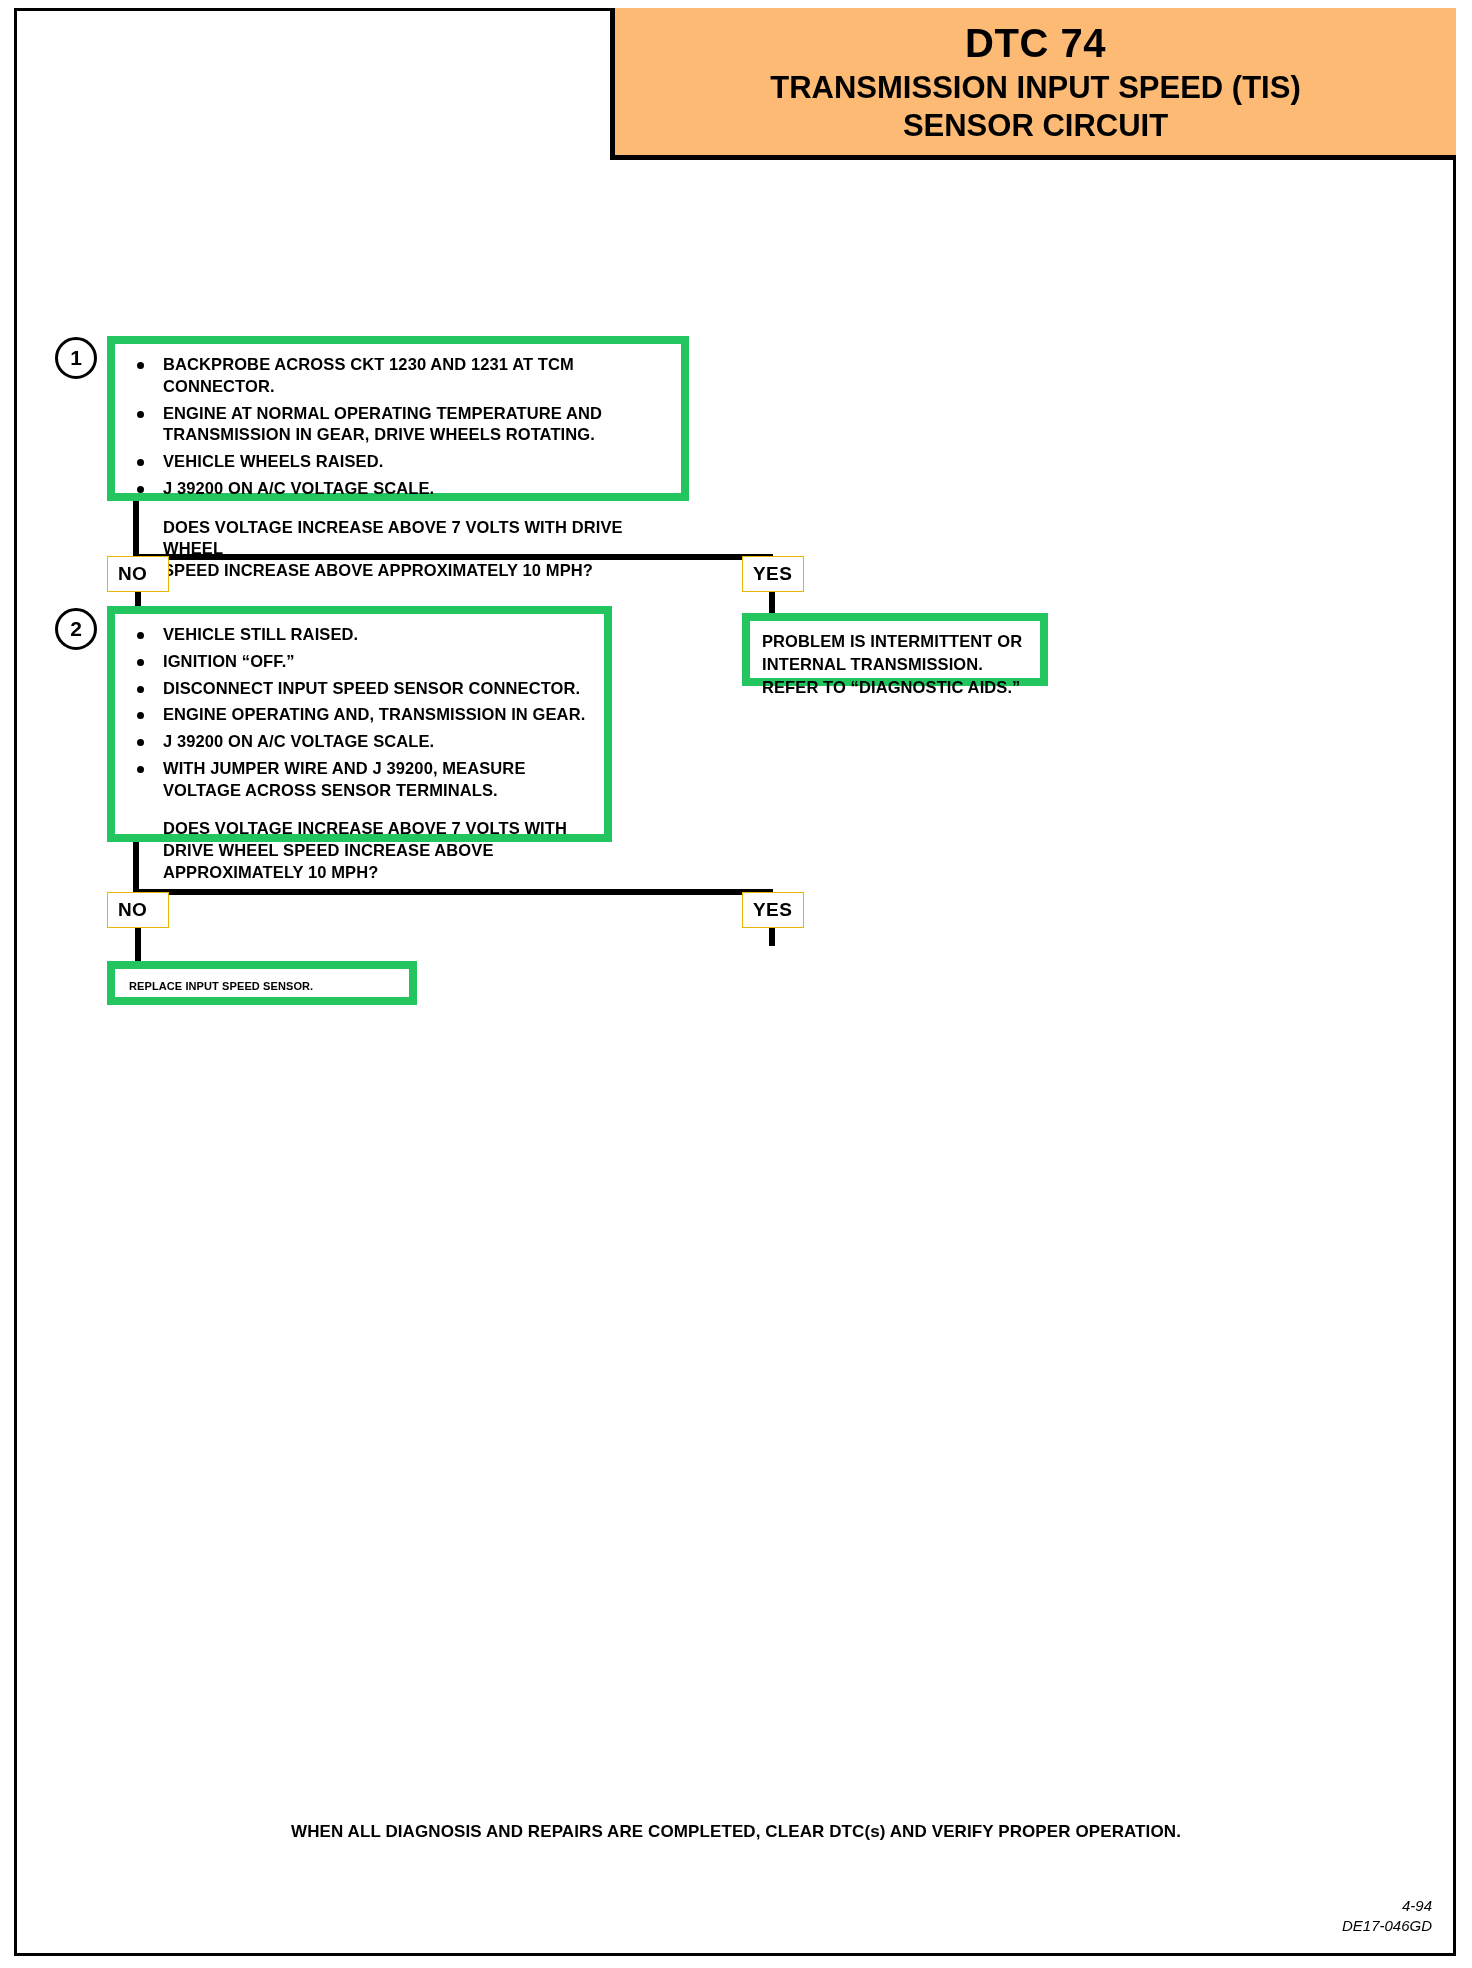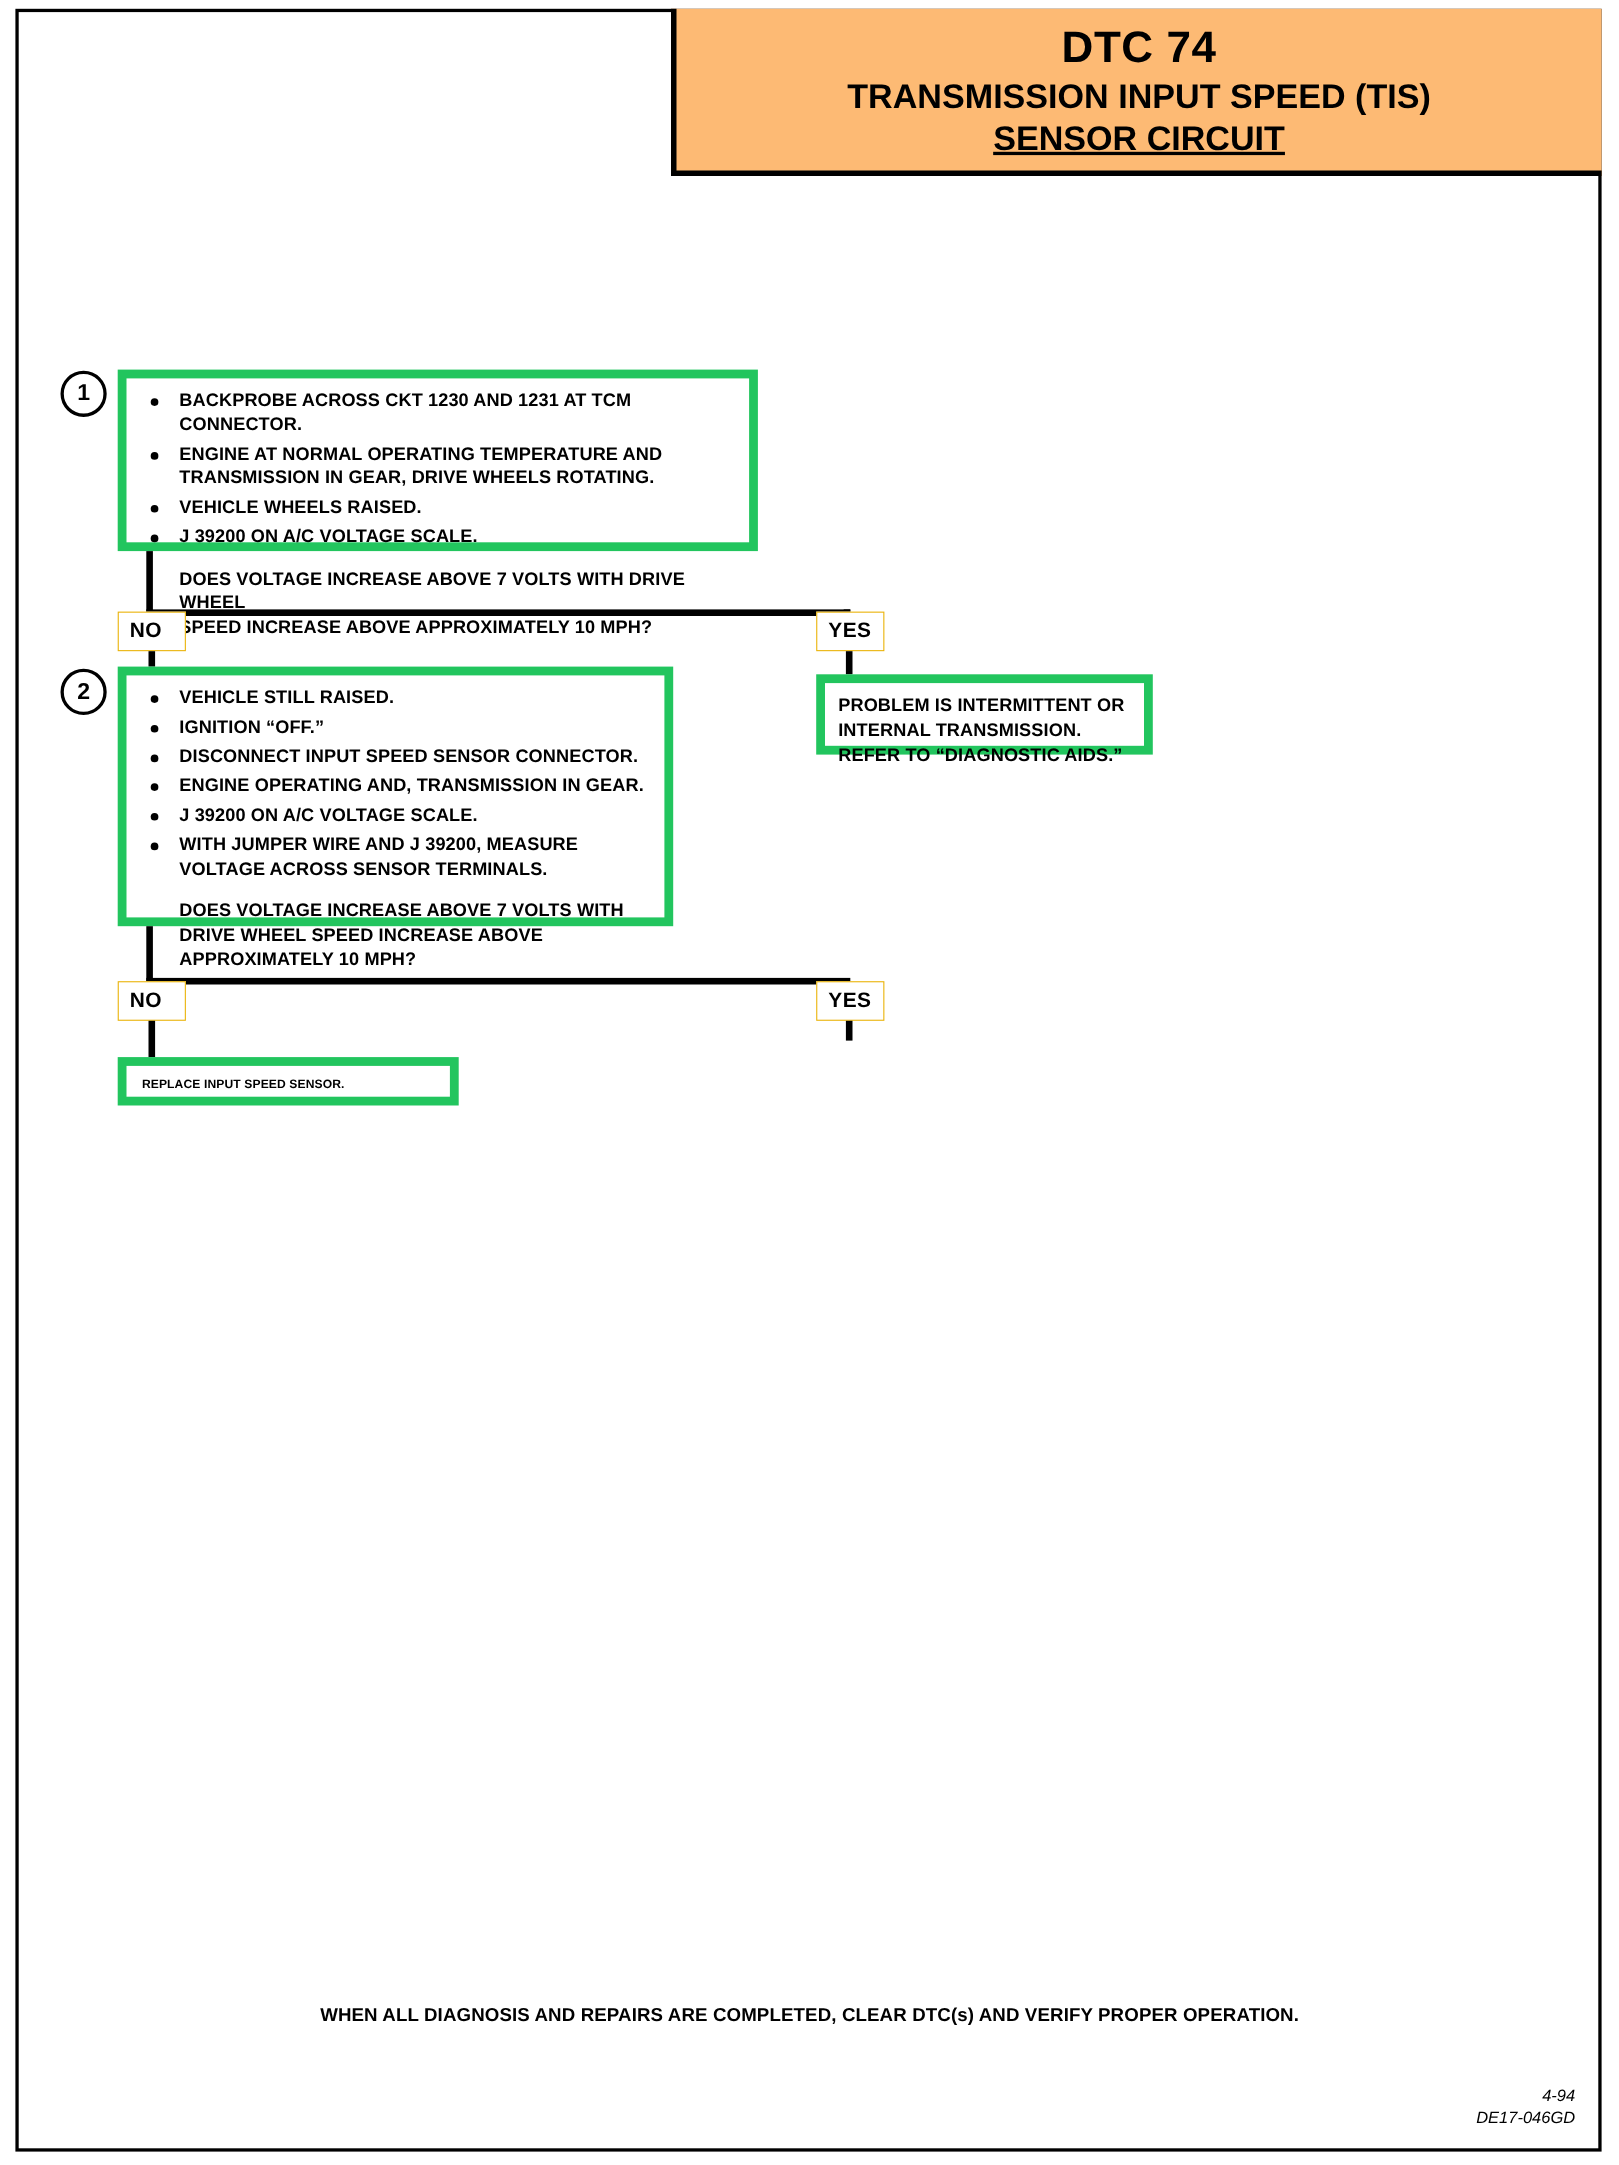--- a/index.html
+++ b/index.html
@@ -183,21 +183,21 @@
 </head>
 <body>
 
 <div id="page">
 
   <div class="page-border"></div>
 
   <div class="header-box">
     <div class="dtc-title">DTC 74</div>
     <div class="dtc-sub">TRANSMISSION INPUT SPEED (TIS)</div>
-    <div class="dtc-sub" style="margin-top:0;text-decoration:underline;">SENSOR CIRCUIT</div>
+    <div class="dtc-sub" style="margin-top:0;">SENSOR CIRCUIT</div>
   </div>
 
   <div class="step-circle" style="left:55px; top:337px;">1</div>
 
   <div class="fbox" style="left:107px; top:336px; width:582px; height:165px;">
     <div class="fbox-inner">
       <ul class="blist">
         <li>BACKPROBE ACROSS CKT 1230 AND 1231 AT TCM CONNECTOR.</li>
         <li style="white-space: pre-line;">ENGINE AT NORMAL OPERATING TEMPERATURE AND
 TRANSMISSION IN GEAR, DRIVE WHEELS ROTATING.</li>

